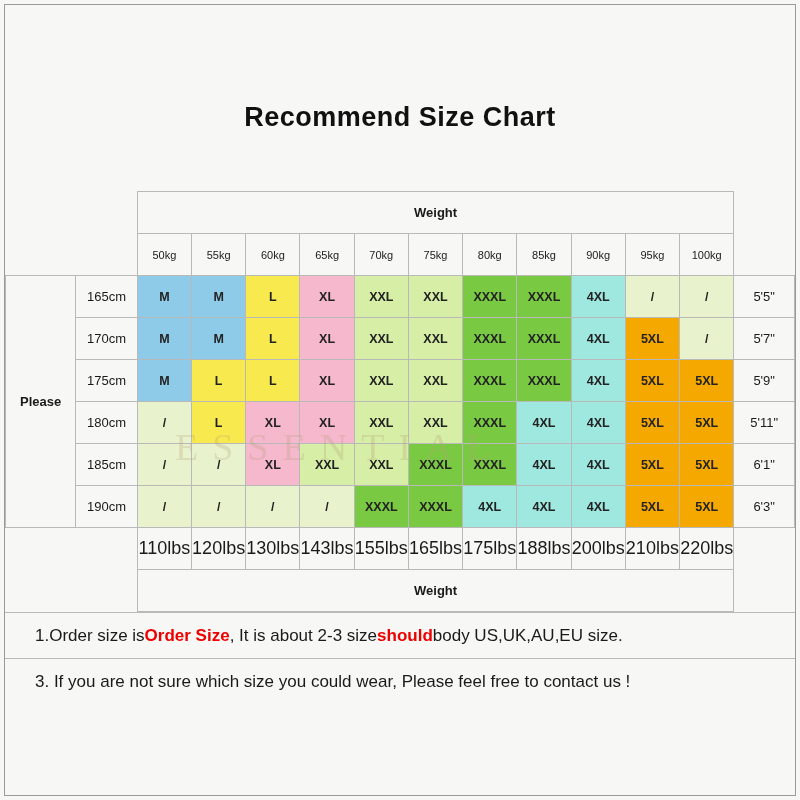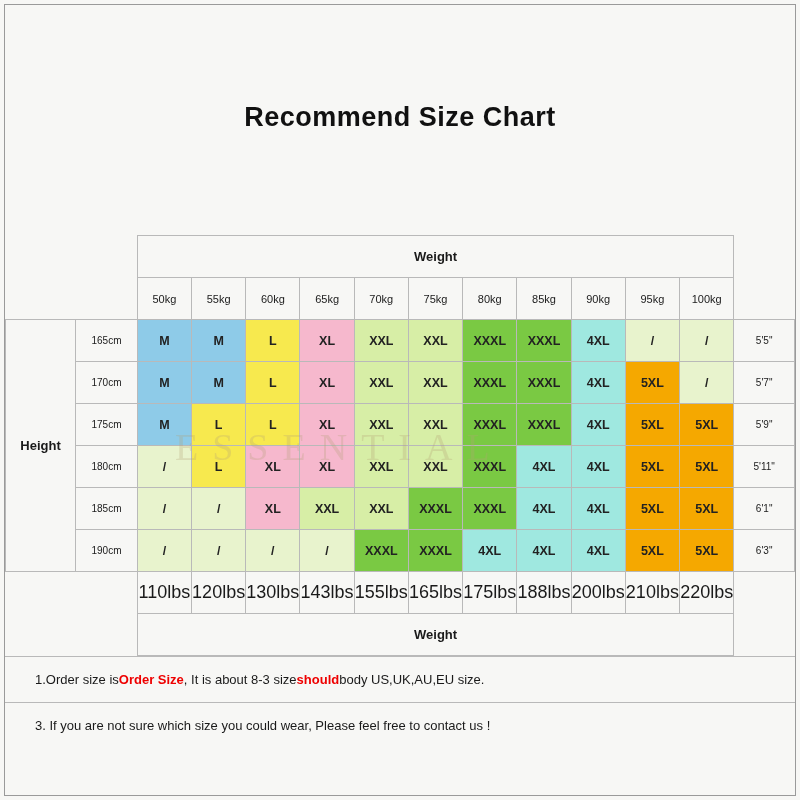--- a/index.html
+++ b/index.html
@@ -31,21 +31,21 @@
     font-weight: bold;
     letter-spacing: 0.5px;
     padding-top: 97px;
     padding-bottom: 0;
     color: #111;
   }
   table.size-table {
     border-collapse: collapse;
     width: 100%;
     table-layout: fixed;
-    margin-top: 102px;
+    margin-top: 58px;
     font-size: 13px;
   }
   table.size-table td {
     border: 1px solid #b9b9b9;
     text-align: center;
     vertical-align: middle;
     height: 42px;
     padding: 0;
     box-sizing: border-box;
   }
@@ -60,42 +60,42 @@
   .hdr-weight {
     font-weight: bold;
     font-size: 13px;
     height: 34px !important;
   }
   .weight-col {
     font-size: 11px;
     height: 32px !important;
   }
   .height-cell {
-    font-size: 10px;
+    font-size: 13px;
   }
   .lbs-cell {
     font-size: 18px;
     height: 34px !important;
   }
   .cell-val {
     font-size: 12.5px;
     font-weight: 600;
     color: #222;
   }
   .notes {
     margin-top: 0;
   }
   .note-row {
     border-top: 1px solid #b9b9b9;
     box-sizing: border-box;
     height: 46px;
     display: flex;
     align-items: center;
     padding-left: 30px;
-    font-size: 13px;
+    font-size: 17px;
   }
   .note-row:last-child {
     border-bottom: none;
   }
   .red {
     color: #ee0000;
     font-weight: bold;
   }
   .watermark {
     position: absolute;
@@ -153,21 +153,21 @@
         <td class="weight-col">75kg</td>
         <td class="weight-col">80kg</td>
         <td class="weight-col">85kg</td>
         <td class="weight-col">90kg</td>
         <td class="weight-col">95kg</td>
         <td class="weight-col">100kg</td>
         <td class="no-border"></td>
       </tr>
 
       <tr>
-        <td class="corner-label" rowspan="6">Height</td>
+        <td class="corner-label" rowspan="6">Please</td>
         <td class="height-cell">165cm</td>
         <td class="cell-val" style="background: rgb(142, 203, 232);">M</td>
         <td class="cell-val" style="background: rgb(142, 203, 232);">M</td>
         <td class="cell-val" style="background: rgb(247, 233, 78);">L</td>
         <td class="cell-val" style="background: rgb(246, 184, 205);">XL</td>
         <td class="cell-val" style="background: rgb(215, 238, 166);">XXL</td>
         <td class="cell-val" style="background: rgb(215, 238, 166);">XXL</td>
         <td class="cell-val" style="background: rgb(122, 201, 67);">XXXL</td>
         <td class="cell-val" style="background: rgb(122, 201, 67);">XXXL</td>
         <td class="cell-val" style="background: rgb(159, 232, 224);">4XL</td>
@@ -279,21 +279,21 @@
         <td class="hdr-weight" colspan="11">Weight</td>
         <td class="no-border"></td>
       </tr>
     </tbody>
   </table>
 
   <div class="notes">
     <div class="note-row">
       <span>1.Order size is </span>
         <span class="red">Order Size</span>
-        <span>, It is about 8-3 size </span>
+        <span>, It is about 2-3 size </span>
         <span class="red">should</span>
         <span> body US,UK,AU,EU size.</span>
     </div>
     <div class="note-row">
       <span>3. If you are not sure which size you could wear, Please feel free to contact us !</span>
     </div>
   </div>
 
   <div class="watermark">ESSENTIAL</div>
 </div>

